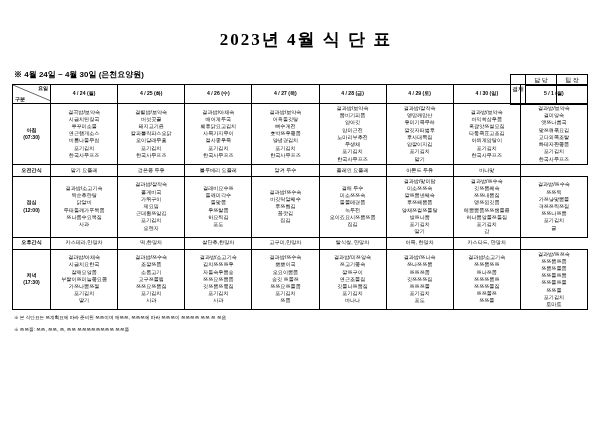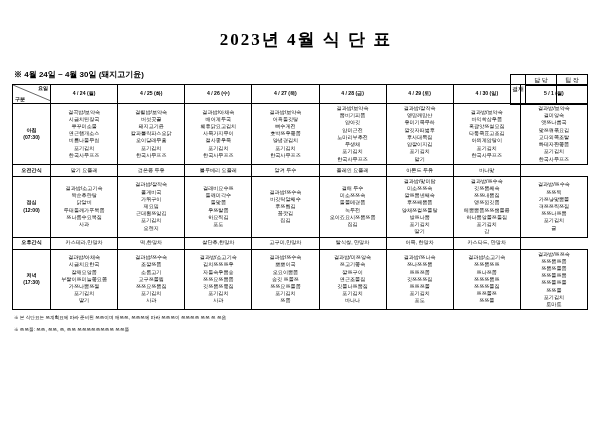--- a/index.html
+++ b/index.html
@@ -140,21 +140,21 @@
       <td class="hdr">담 당</td>
       <td class="hdr">팀 장</td>
     </tr>
     <tr>
       <td class="cell"></td>
       <td class="cell"></td>
     </tr>
   </tbody>
     </table>
 
-  <div class="subtitle">※ 4월 24일 ~ 4월 30일 (돼지고기윤)</div>
+  <div class="subtitle">※ 4월 24일 ~ 4월 30일 (은천요양원)</div>
 
   <table class="menu">
     <colgroup>
       <col style="width:38px">
       <col style="width:67px">
         <col style="width:67px">
         <col style="width:67px">
         <col style="width:67px">
       <col style="width:67px">
         <col style="width:67px">

